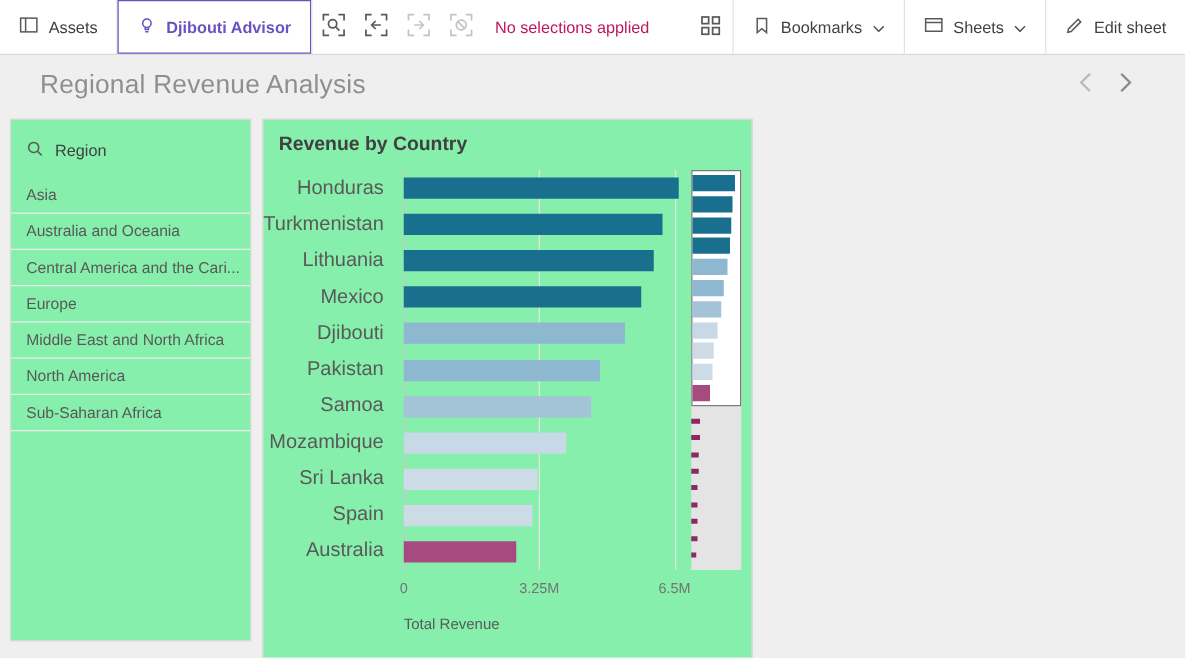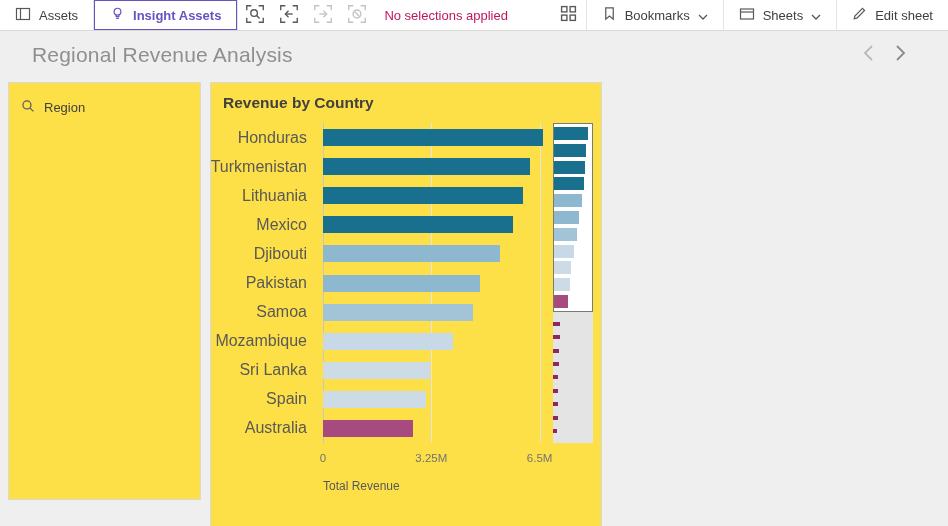--- a/index.html
+++ b/index.html
@@ -1,36 +1,36 @@
 <!DOCTYPE html>
 <html><head>
 <meta charset="utf-8">
 <style>
   *{margin:0;padding:0;box-sizing:border-box;}
   html,body{width:948px;height:526px;overflow:hidden;background:#efefef;
     font-family:"Liberation Sans",sans-serif;color:#404040;}
   button{background:none;border:none;font-family:inherit;cursor:pointer;color:inherit;}
 
   
-  .toolbar{display:flex;align-items:stretch;height:31px;background:#fff;border-bottom:1px solid #d9d9d9;}
+  .toolbar{display:flex;align-items:stretch;height:44px;background:#fff;border-bottom:1px solid #d9d9d9;}
   .tb-item{display:flex;align-items:center;gap:8px;padding:0 15px;font-size:13px;color:#404040;white-space:nowrap;}
   .tb-divider{width:1px;background:#e3e3e3;}
   .insight{border:1px solid #6a51c0;color:#6a51c0;font-weight:700;}
   .icon-btn{width:34px;display:flex;align-items:center;justify-content:center;}
   .sel-status{display:flex;align-items:center;font-size:13px;color:#be185d;padding:0 10px;}
   .spacer{flex:1;}
 
   
   .title-row{display:flex;align-items:center;height:47px;padding:0 32px;}
   .sheet-title{font-size:21px;font-weight:400;color:#8f8f8f;flex:1;letter-spacing:.2px;}
   .nav-btn{width:32px;height:32px;display:flex;align-items:center;justify-content:center;}
 
   
   .content{position:relative;height:438px;}
-  .card{position:absolute;background:#fde047;border:1px solid #d9d9d9;}
+  .card{position:absolute;background:#86efac;border:1px solid #d9d9d9;}
   .filter-card{left:8px;top:4px;width:193px;height:418px;}
   .chart-card{left:210px;top:4px;width:392px;height:518px;}
 
   
   .filter-header{display:flex;align-items:center;gap:9px;padding:16px 12px 13px 12px;font-size:13px;color:#404040;}
   .filter-item{height:29px;line-height:28px;padding:0 12px;font-size:12.5px;color:#595959;
     border-bottom:1px solid #ececec;cursor:pointer;white-space:nowrap;overflow:hidden;}
 
   
   .chart-title{position:absolute;left:12px;top:11px;font-size:15.5px;font-weight:700;color:#404040;}
@@ -74,21 +74,21 @@
   <div class="tb-divider"></div>
 
   <button class="tb-item insight">
     <span>
       <svg width="15" height="15" viewBox="0 0 16 16" fill="none" stroke="#6a51c0" stroke-width="1.3">
         <circle cx="8" cy="6" r="3.6"></circle>
           <path d="M6.6 9.4v2h2.8v-2"></path>
           <line x1="6.6" y1="13.2" x2="9.4" y2="13.2"></line>
       </svg>
     </span>
-    <span>Insight Assets</span>
+    <span>Djibouti Advisor</span>
   </button>
 
   <div class="tb-divider"></div>
 
   <button class="icon-btn">
     <span>
       <svg width="22" height="22" viewBox="0 0 24 24" fill="none" stroke="#595959" stroke-width="1.5">
         <path d="M3 8V3h5M16 3h5v5M21 16v5h-5M8 21H3v-5"></path>
         <circle cx="11" cy="11" r="3.6"></circle>
           <line x1="13.7" y1="13.7" x2="17" y2="17"></line>
@@ -209,20 +209,29 @@
   <div class="card filter-card">
     <div class="filter-header">
       <span>
         <svg width="14" height="14" viewBox="0 0 16 16" fill="none" stroke="#595959" stroke-width="1.4">
           <circle cx="6.8" cy="6.8" r="4.6"></circle>
             <line x1="10.4" y1="10.4" x2="14.2" y2="14.2"></line>
         </svg>
       </span>
       <span>Region</span>
     </div>
+    <div class="filter-list">
+        <div class="filter-item">Asia</div>
+        <div class="filter-item">Australia and Oceania</div>
+        <div class="filter-item">Central America and the Cari...</div>
+        <div class="filter-item">Europe</div>
+        <div class="filter-item">Middle East and North Africa</div>
+        <div class="filter-item">North America</div>
+        <div class="filter-item">Sub-Saharan Africa</div>
+      </div>
   </div>
 
   <div class="card chart-card">
     <div class="chart-title">Revenue by Country</div>
 
     <div class="y-labels">
         <div class="y-label">Honduras</div>
         <div class="y-label">Turkmenistan</div>
         <div class="y-label">Lithuania</div>
         <div class="y-label">Mexico</div>

